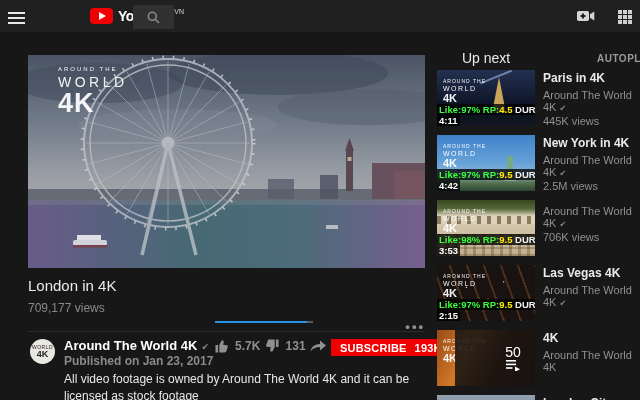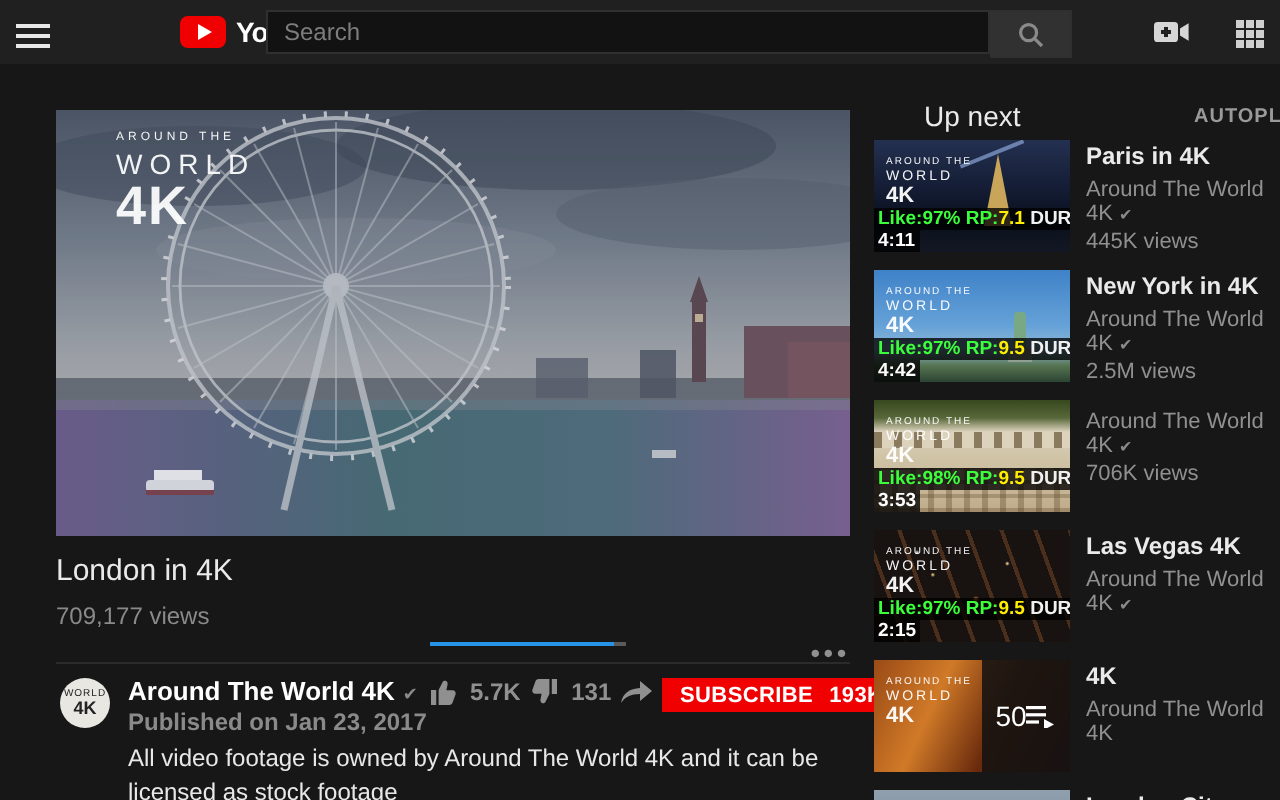--- a/index.html
+++ b/index.html
@@ -74,22 +74,22 @@
   .tlogo .tl3{font-size:11px;font-weight:bold;margin-top:1px;}
   .badge{display:none;position:absolute;left:0;bottom:0;z-index:3;font-weight:bold;line-height:11px;}
   .has-badge .badge{display:block;}
   .badge div{display:table;background:rgba(0,0,0,.78);padding:0 2px;font-size:9.5px;white-space:nowrap;}
   .b-like-label,.b-like-val{color:#3cff3c;text-align:right;}
   .b-rp-label{color:#3cff3c;}
   .b-rp-val{color:#ffee00;}
   .b-dur-label{color:#f0f0f0;}
   .b-dur{color:#fff;}
   .pl-overlay{display:none;position:absolute;right:0;top:0;width:44px;height:56px;
-       background:rgba(18,18,18,.85);z-index:3;flex-direction:row;align-items:center;
-       justify-content:center;color:#fff;}
+       background:rgba(18,18,18,.85);z-index:3;flex-direction:column;align-items:center;
+       justify-content:center;color:#fff;padding-left:36px;}
   .is-playlist .pl-overlay{display:flex;}
   .pl-count{font-size:14px;line-height:15px;}
   
   .art-0{background:linear-gradient(180deg,#233050 0%,#121a30 50%,#0a0f1c 72%,#131824 100%);}
   .art-0::before{content:"";position:absolute;left:55px;bottom:13px;border-left:7px solid transparent;
        border-right:7px solid transparent;border-bottom:36px solid #c9a55a;}
   .art-0::after{content:"";position:absolute;left:42px;top:6px;width:34px;height:2px;
        background:rgba(170,200,255,.55);transform:rotate(-22deg);}
   .art-1{background:linear-gradient(180deg,#3f82c8 0%,#66a2d8 50%,#8cb6d6 70%,#54724e 86%,#2c4434 100%);}
   .art-1::before{content:"";position:absolute;left:70px;bottom:16px;width:6px;height:19px;
@@ -123,21 +123,20 @@
         <span></span>
         <span></span>
         <span></span>
       </div>
     <div class="logo">
       <div class="logo-box"></div>
       <div class="logo-text">YouTube</div>
       <div class="logo-sup">VN</div>
     </div>
     <div class="search-wrap">
-      <input class="search-input" type="text" placeholder="Search" style="">
       <div class="search-btn">
         <svg width="13" height="13" viewBox="0 0 13 13">
           <circle cx="5.3" cy="5.3" r="4" fill="none" stroke="#8a8a8a" stroke-width="1.6"></circle>
           <line x1="8.3" y1="8.3" x2="12" y2="12" stroke="#8a8a8a" stroke-width="1.6"></line>
         </svg>
       </div>
     </div>
     <div class="cam">
       <svg width="18" height="14" viewBox="0 0 18 14">
         <rect x="0" y="2" width="12" height="10" rx="1.8" fill="#d6d6d6"></rect>
@@ -292,21 +291,21 @@
           <div class="tl1">AROUND THE</div>
             <div class="tl2">WORLD</div>
             <div class="tl3">4K</div>
         </div>
         <div class="badge">
           <div>
               <span class="b-like-label">Like:</span>
               <span class="b-like-val">97%</span>
               <span class="b-rp-label">&nbsp;</span>
               <span class="b-rp-label bl2">RP:</span>
-              <span class="b-rp-val">7.1</span>
+              <span class="b-rp-val">4.5</span>
               <span class="b-dur-label">&nbsp;</span>
               <span class="b-dur-label bd2">DUR:</span>
             </div>
           <div class="b-dur">4:11</div>
         </div>
 
       </div>
       <div class="sb-info">
         <div class="sb-title">Paris in 4K</div>
         <div class="sb-channel">

